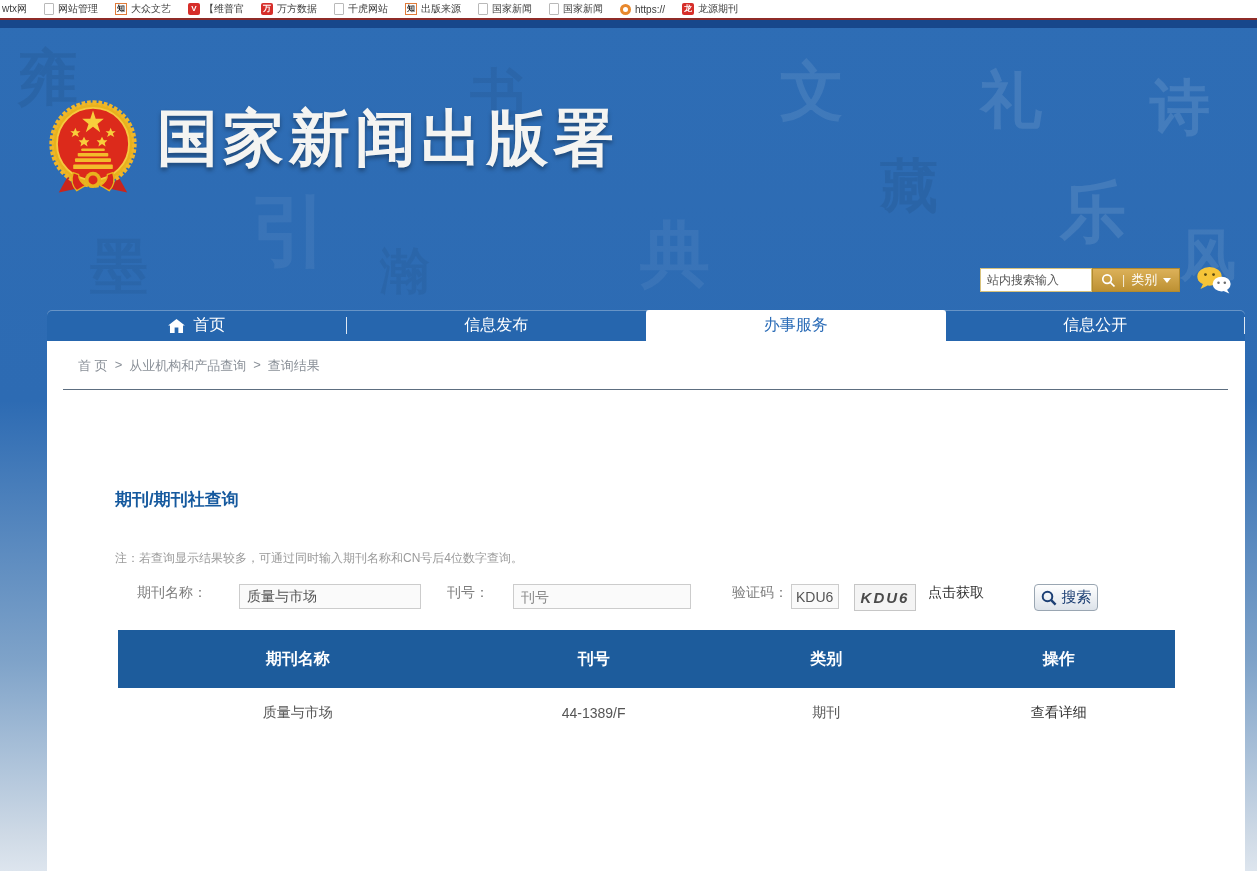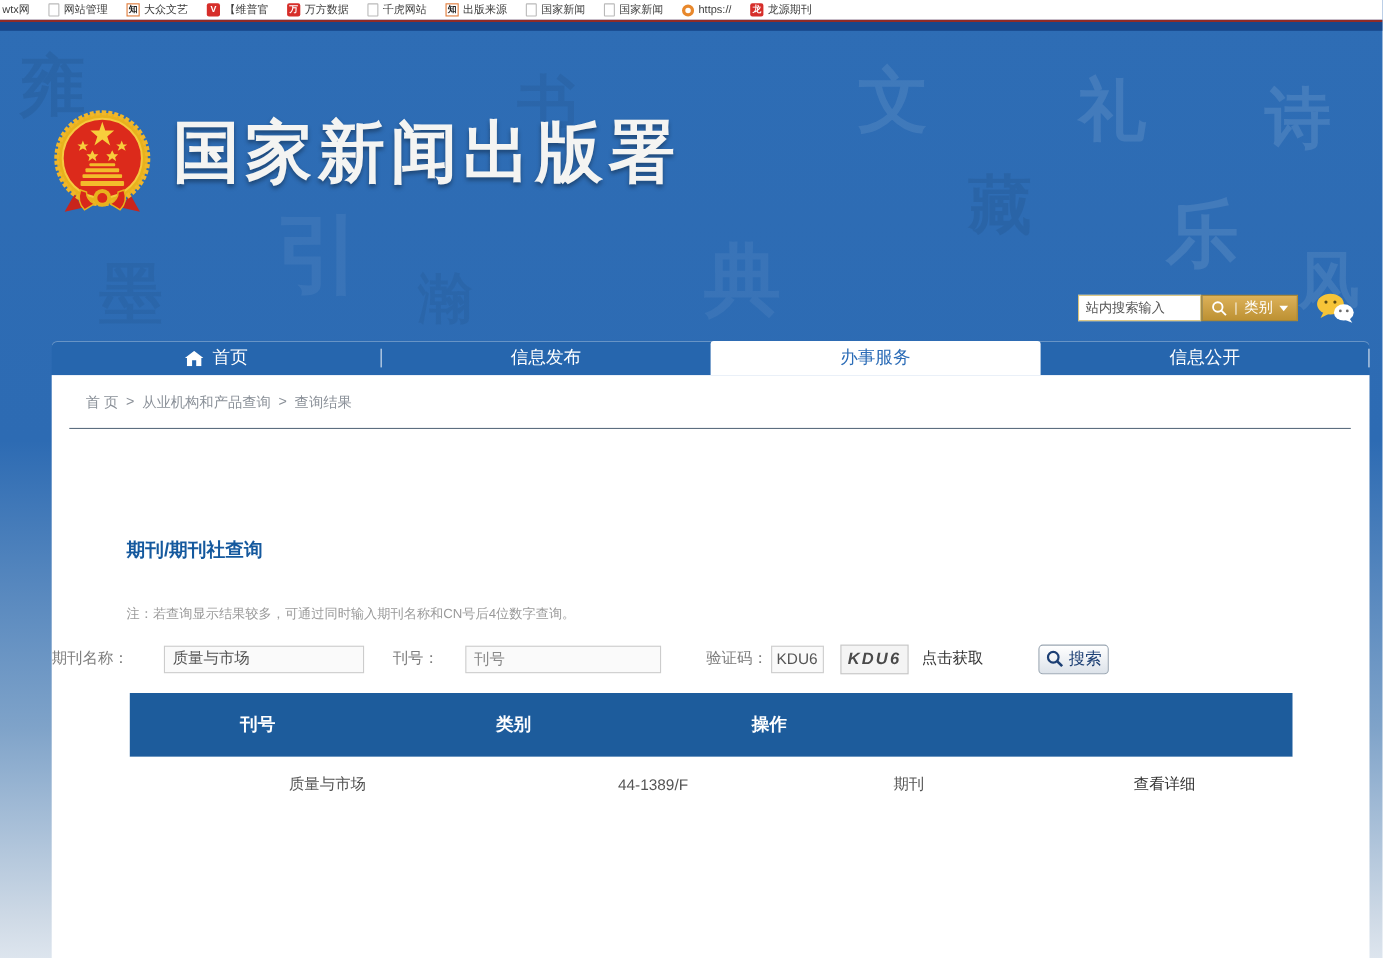--- a/index.html
+++ b/index.html
@@ -94,21 +94,21 @@
     position:absolute; top:341px; left:47px; width:1198px; height:530px;
     background:#ffffff;
   }
   .breadcrumb { position:absolute; top:16px; left:31px; font-size:13px; color:#8a9098; display:flex; gap:7px; }
   .breadcrumb .crumb { cursor:pointer; }
   .bc-line { position:absolute; top:48px; left:16px; right:17px; border-top:1px solid #5d6e80; }
 
   .page-title { position:absolute; top:147px; left:68px; font-size:17px; font-weight:bold; color:#15599e; }
   .note { position:absolute; top:209px; left:68px; font-size:12px; color:#9a9a9a; }
 
-  .form-row { position:absolute; top:243px; left:0; width:100%; height:30px; display:flex; align-items:center; }
+  .form-row { position:absolute; top:243px; left:0; width:100%; height:30px; display:flex; padding-left:90px; }
   .f-label { font-size:14px; color:#7d7d7d; white-space:nowrap; }
   .f-input {
     height:25px; border:1px solid #ccc; background:#fafafa; font-size:14px;
     padding:0 7px; color:#555; outline:none;
   }
   .f-input::placeholder { color:#888; }
   .in-name { width:182px; margin-left:32px; }
   .lb-issn { margin-left:26px; }
   .in-issn { width:178px; margin-left:24px; }
   .lb-cap { margin-left:41px; }
@@ -297,20 +297,21 @@
         <svg width="16" height="16" viewBox="0 0 16 16">
           <circle cx="6.5" cy="6.5" r="4.8" fill="none" stroke="#1c3f74" stroke-width="2"></circle>
           <line x1="10.2" y1="10.2" x2="14.6" y2="14.6" stroke="#1c3f74" stroke-width="2.4"></line>
         </svg>
         <span>搜索</span>
       </div>
     </div>
 
     <div class="results">
       <div class="t-head">
+        <div class="t-cell c1">期刊名称</div>
         <div class="t-cell c2">刊号</div>
         <div class="t-cell c3">类别</div>
         <div class="t-cell c4">操作</div>
       </div>
       <div class="t-row">
         <div class="t-cell c1">质量与市场</div>
         <div class="t-cell c2">44-1389/F</div>
         <div class="t-cell c3">期刊</div>
         <div class="t-cell c4 detail">查看详细</div>
       </div>

